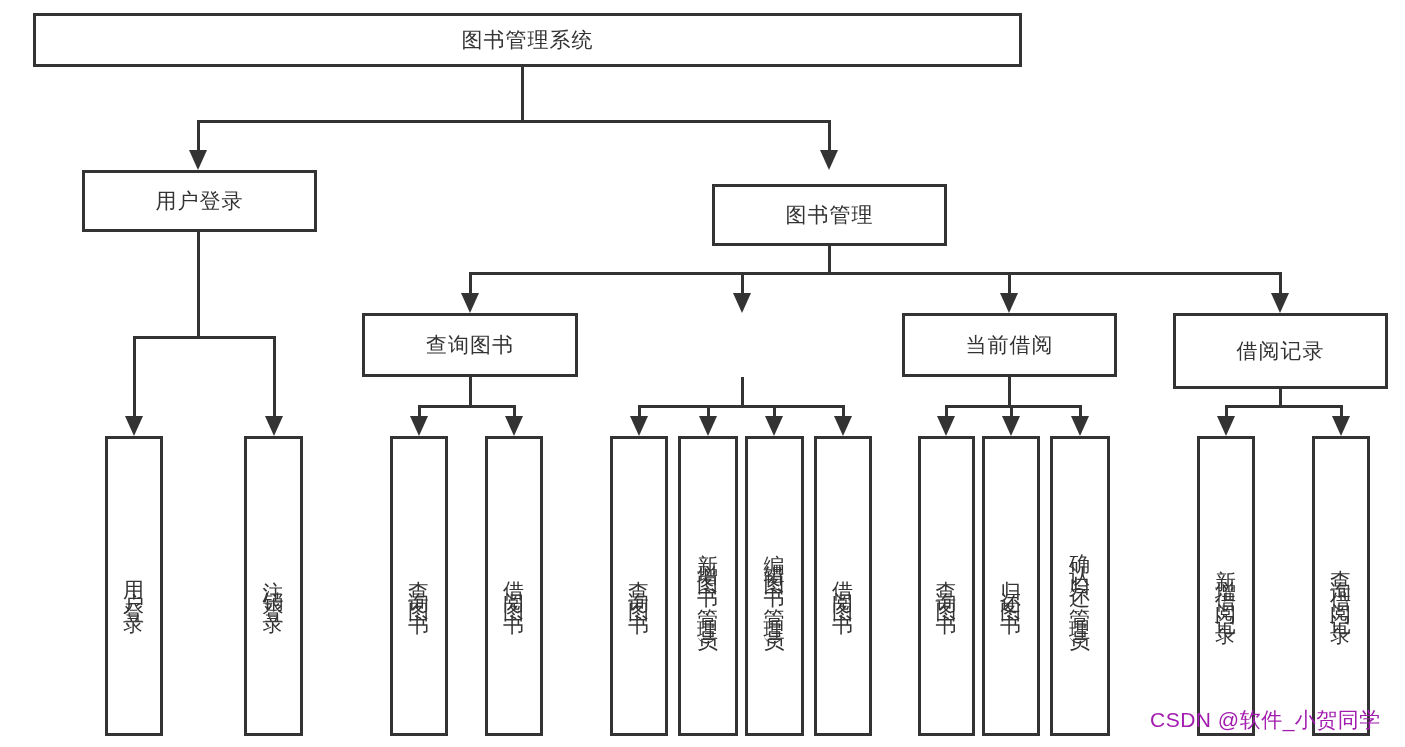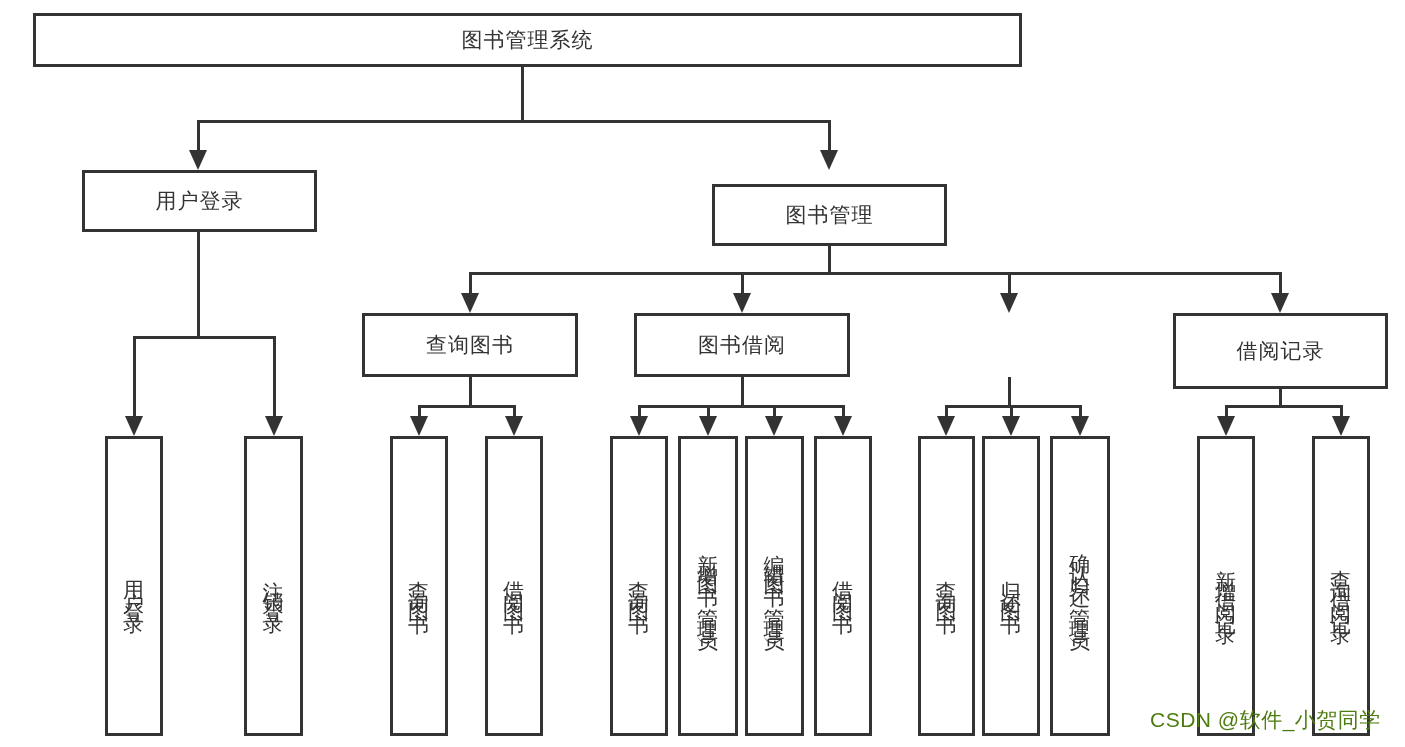--- a/index.html
+++ b/index.html
@@ -20,21 +20,21 @@
   }
   .vline{position:absolute;width:3px;background:#333333;z-index:1;}
   .hline{position:absolute;height:3px;background:#333333;z-index:1;}
   .ahead{
     position:absolute;width:0;height:0;z-index:1;
     border-left:9px solid transparent;border-right:9px solid transparent;
     border-top:20px solid #333333;
   }
   .watermark{
     position:absolute;left:1150px;top:708px;z-index:6;
-    color:#4d7c0f;font-size:21px;line-height:1.1;letter-spacing:0.5px;
+    color:#a21caf;font-size:21px;line-height:1.1;letter-spacing:0.5px;
     white-space:nowrap;
   }
 </style>
 </head>
 <body>
 
 <div class="stage">
 
   <div class="box" style="left:33px;top:13px;width:989px;height:54px">
     <span>图书管理系统</span>
@@ -45,24 +45,24 @@
   </div>
 
   <div class="box" style="left:712px;top:184px;width:235px;height:62px">
     <span>图书管理</span>
   </div>
 
   <div class="box" style="left:362px;top:313px;width:216px;height:64px">
     <span>查询图书</span>
   </div>
 
-  <div class="box" style="left:634px;top:313px;width:216px;height:64px">
-    <span>图书借阅</span>
+
+  <div class="box" style="left:902px;top:313px;width:215px;height:64px">
+    <span>当前借阅</span>
   </div>
-
 
   <div class="box" style="left:1173px;top:313px;width:215px;height:76px">
     <span>借阅记录</span>
   </div>
 
   <div class="box leaf" style="left:105px;top:436px;width:58px;height:300px">
     <span>用户登录</span>
   </div>
   <div class="box leaf" style="left:244px;top:436px;width:59px;height:300px">
     <span>注销登录</span>

